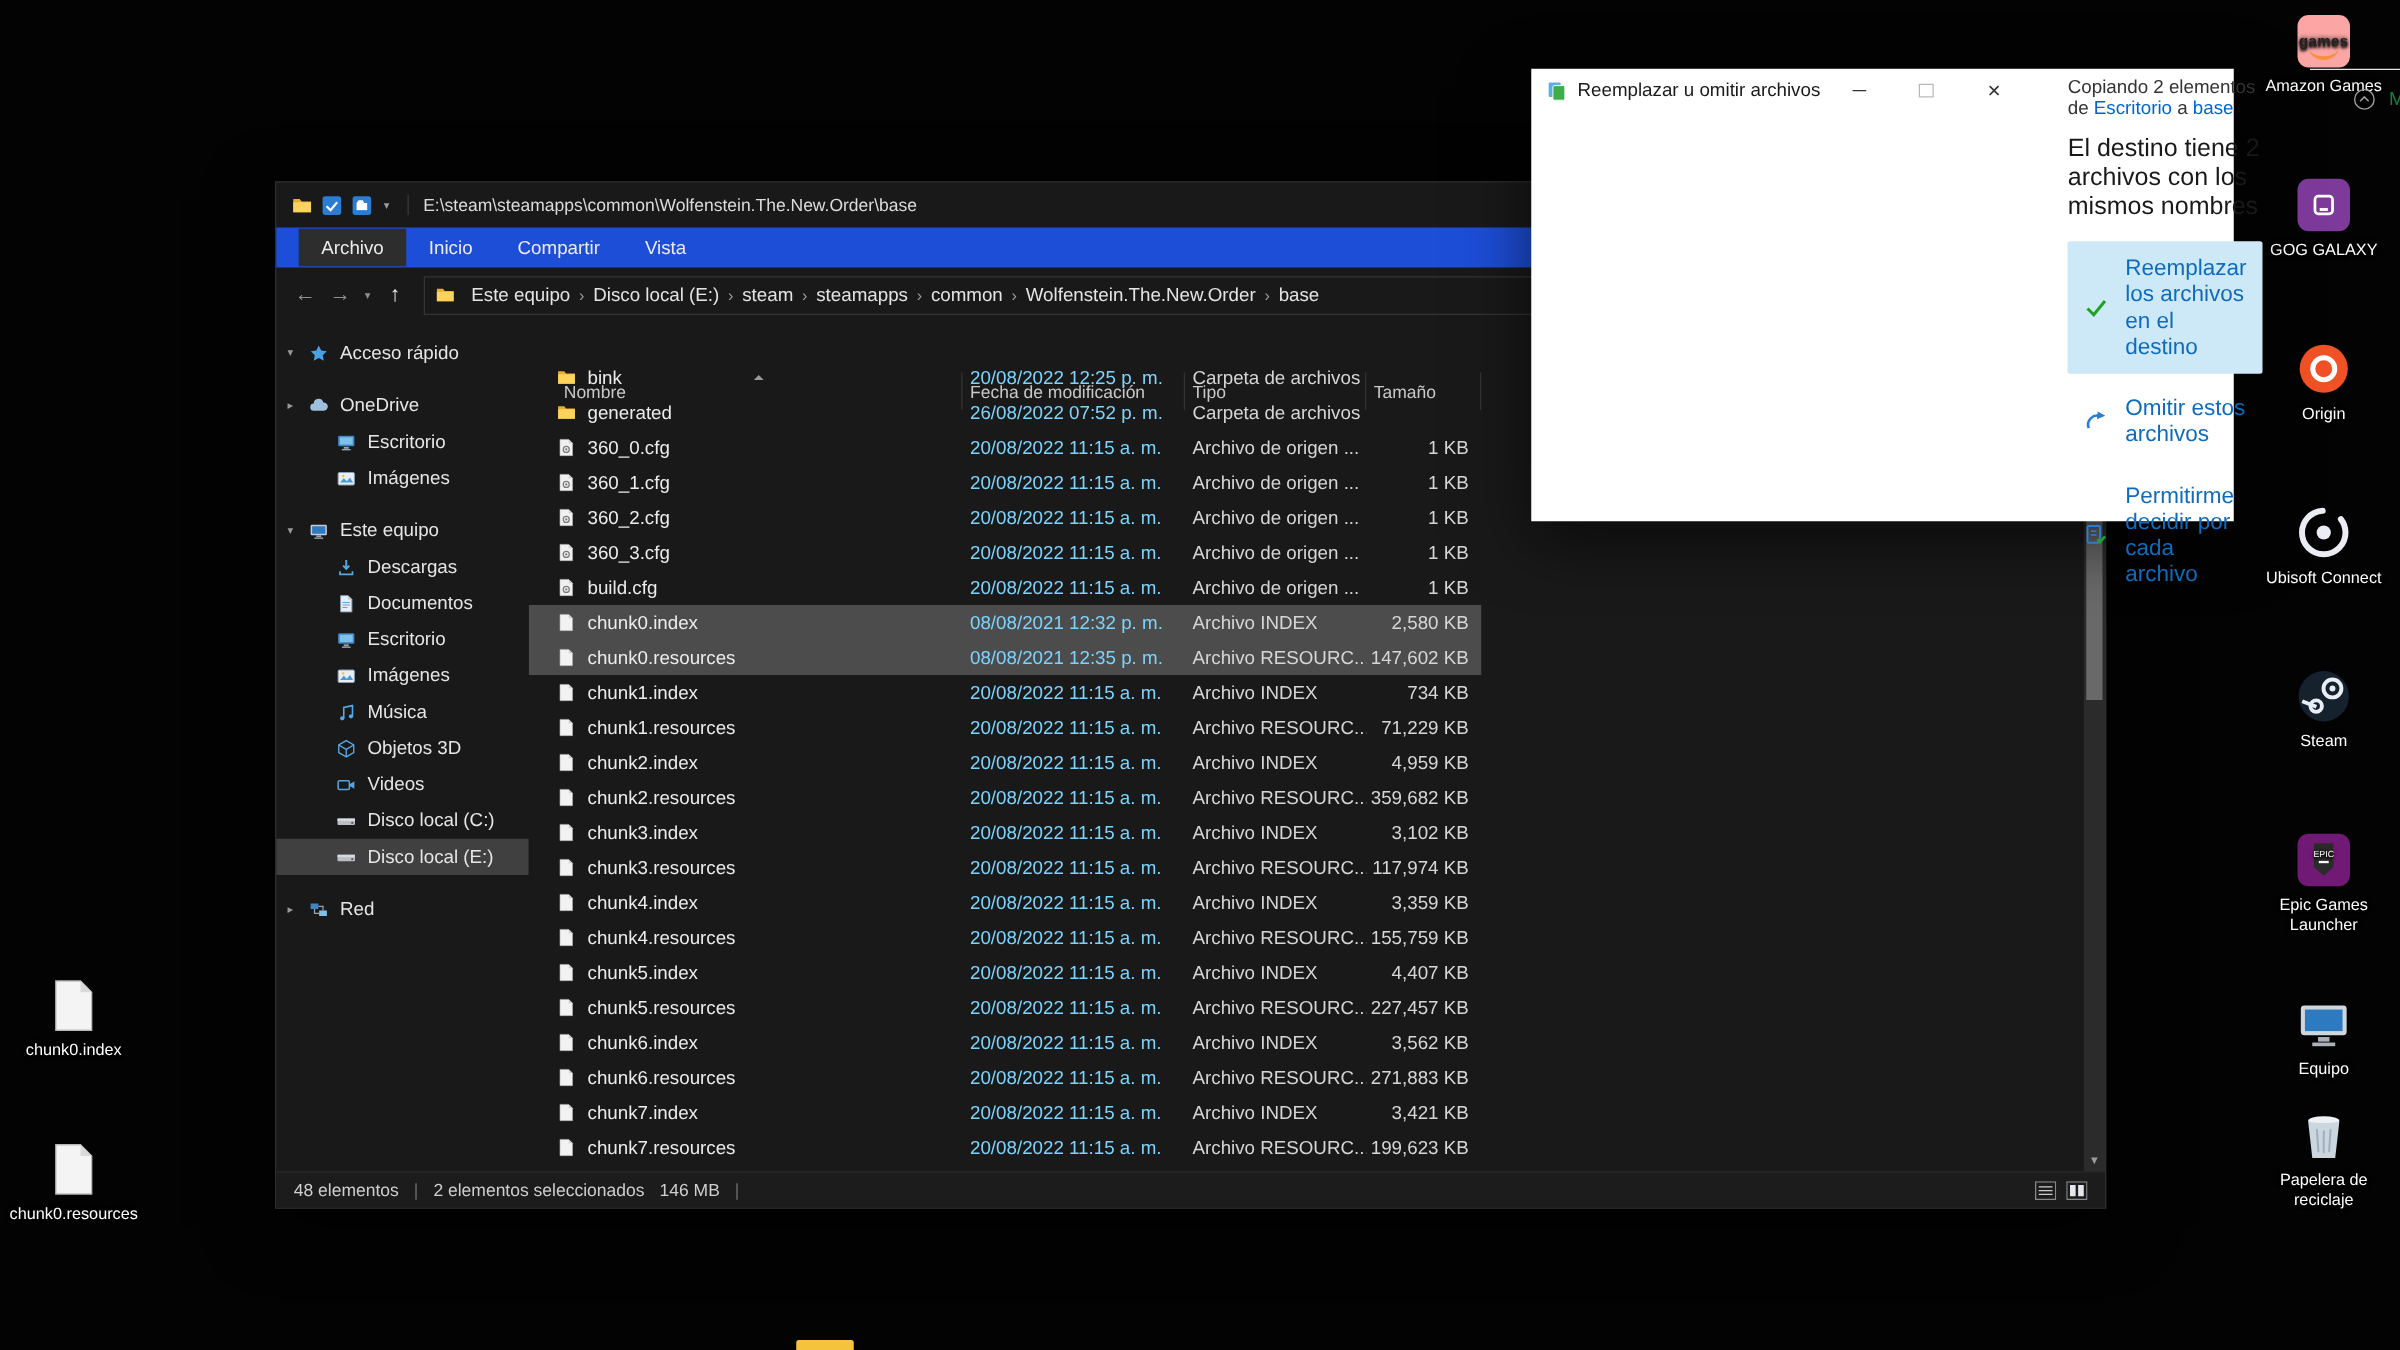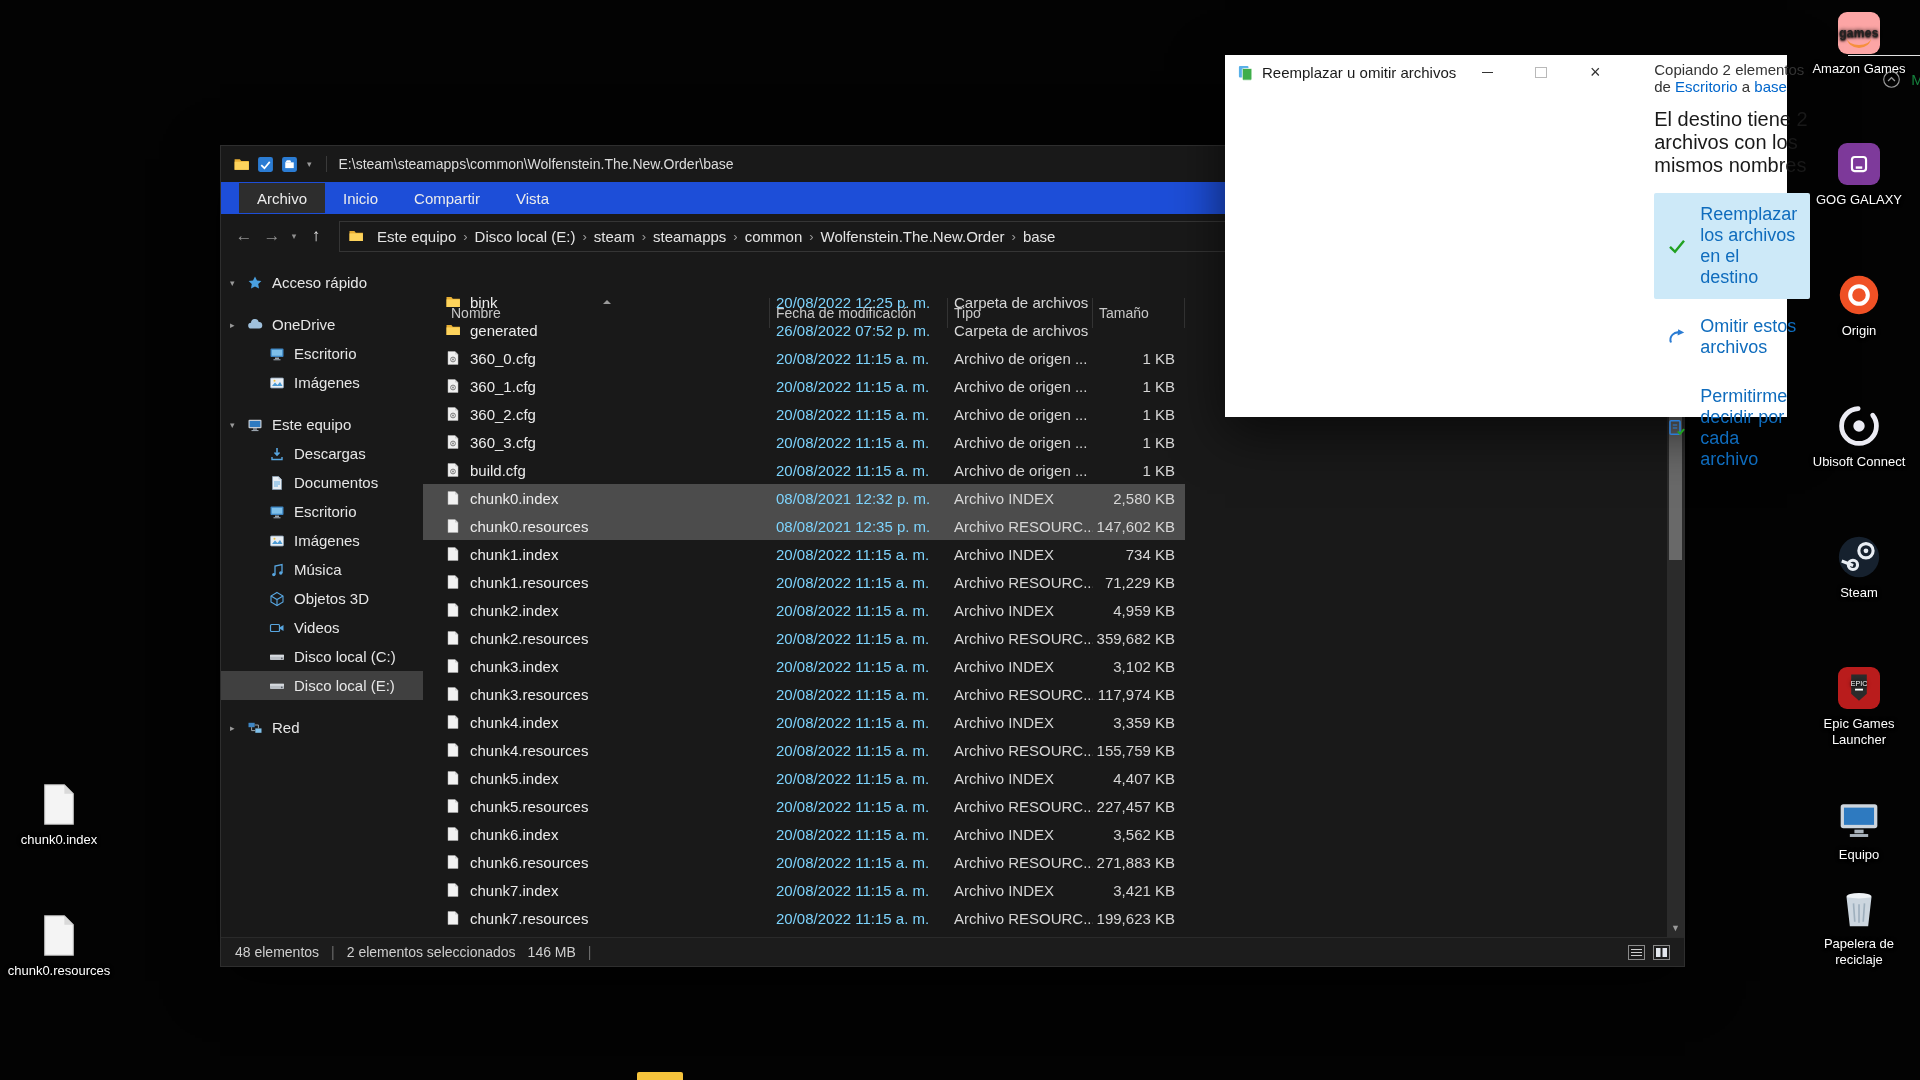--- a/index.html
+++ b/index.html
@@ -15,21 +15,21 @@
   .desk-icon{width:46px;height:46px;display:flex;align-items:center;justify-content:center;}
   .desk-label{line-height:1.25;max-width:108px;}
   .dk44{width:44px;height:44px;display:block;}
   .dk40{width:36px;height:43px;display:block;}
   .dk{width:42px;height:42px;border-radius:9px;display:flex;align-items:center;justify-content:center;position:relative;}
   .dk-amazon{background:#fca5a5;}
   .amz-t{color:#222;font-size:12px;font-weight:bold;letter-spacing:.3px;}
   .amz-s{position:absolute;left:9px;right:9px;bottom:6px;height:7px;border-bottom:3px solid #f6903d;border-radius:0 0 50% 50%/0 0 100% 100%;}
   .dk-gog{background:#7e3a9b;}
   .dk-gog svg{width:26px;height:26px;}
-  .dk-epic{background:#b91c1c;}
+  .dk-epic{background:#701a75;}
   .dk-epic svg{width:34px;height:34px;}
   
   .window{position:absolute;left:220px;top:145px;width:1465px;height:822px;
     background:#191919;border:1px solid #2e2e2e;box-shadow:0 14px 50px rgba(0,0,0,.75);
     display:flex;flex-direction:column;box-sizing:border-box;color:#e6e6e6;}
   .titlebar{height:36px;flex:none;display:flex;align-items:center;padding:0 12px;gap:7px;font-size:14px;color:#dcdcdc;}
   .titlebar .ticon{width:17px;height:17px;display:flex;}
   .titlebar .ticon svg{width:17px;height:17px;}
   .qat-chevron{color:#9a9a9a;font-size:9px;padding:0 2px;}
   .qat-div{width:1px;height:16px;background:#3a3a3a;margin:0 5px;}

